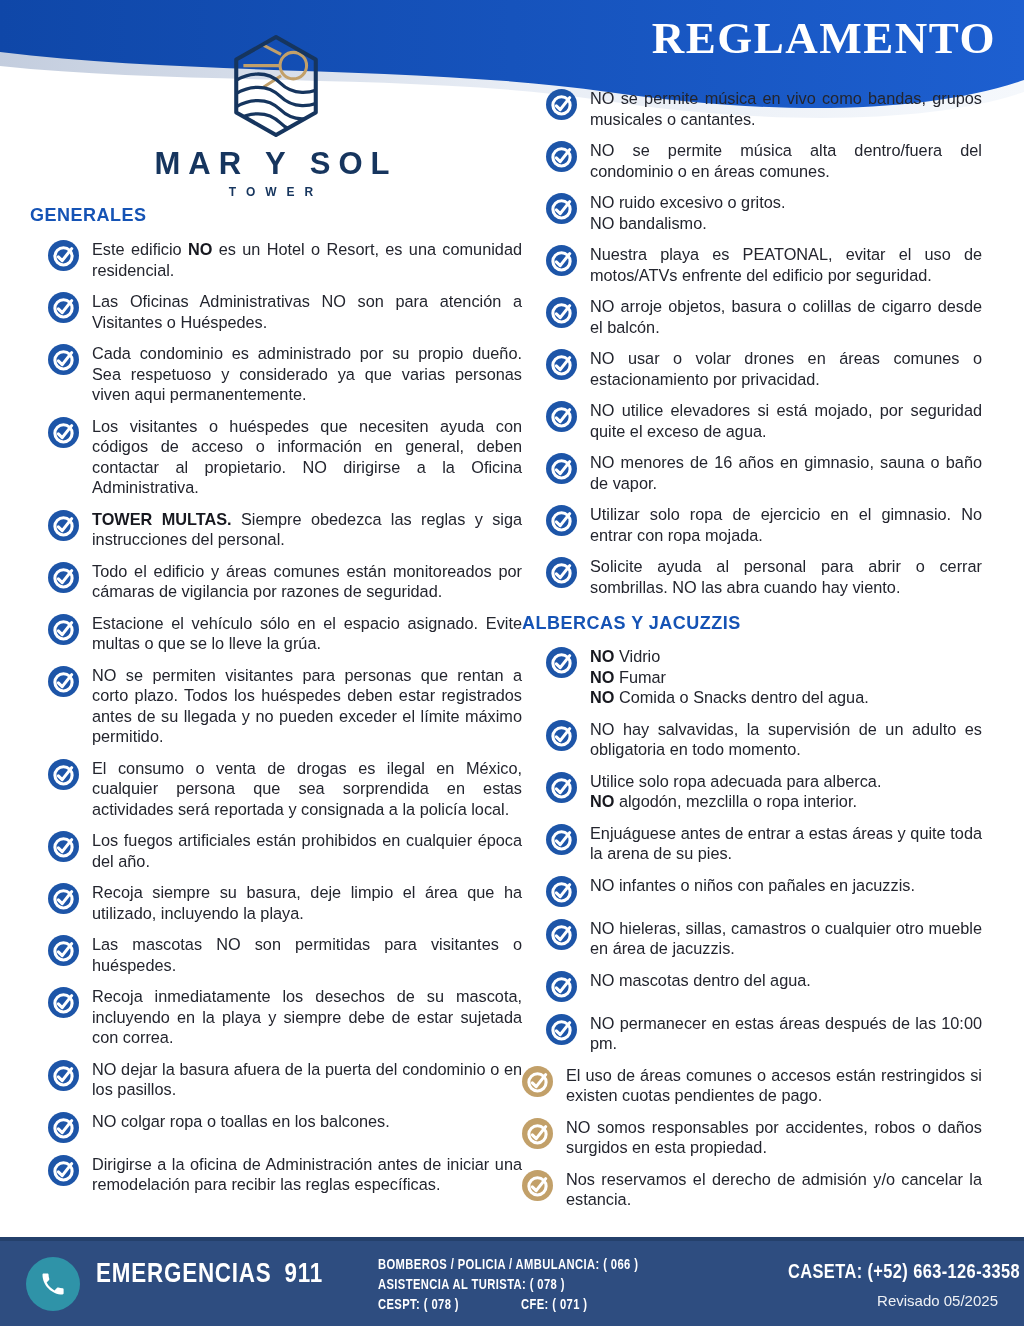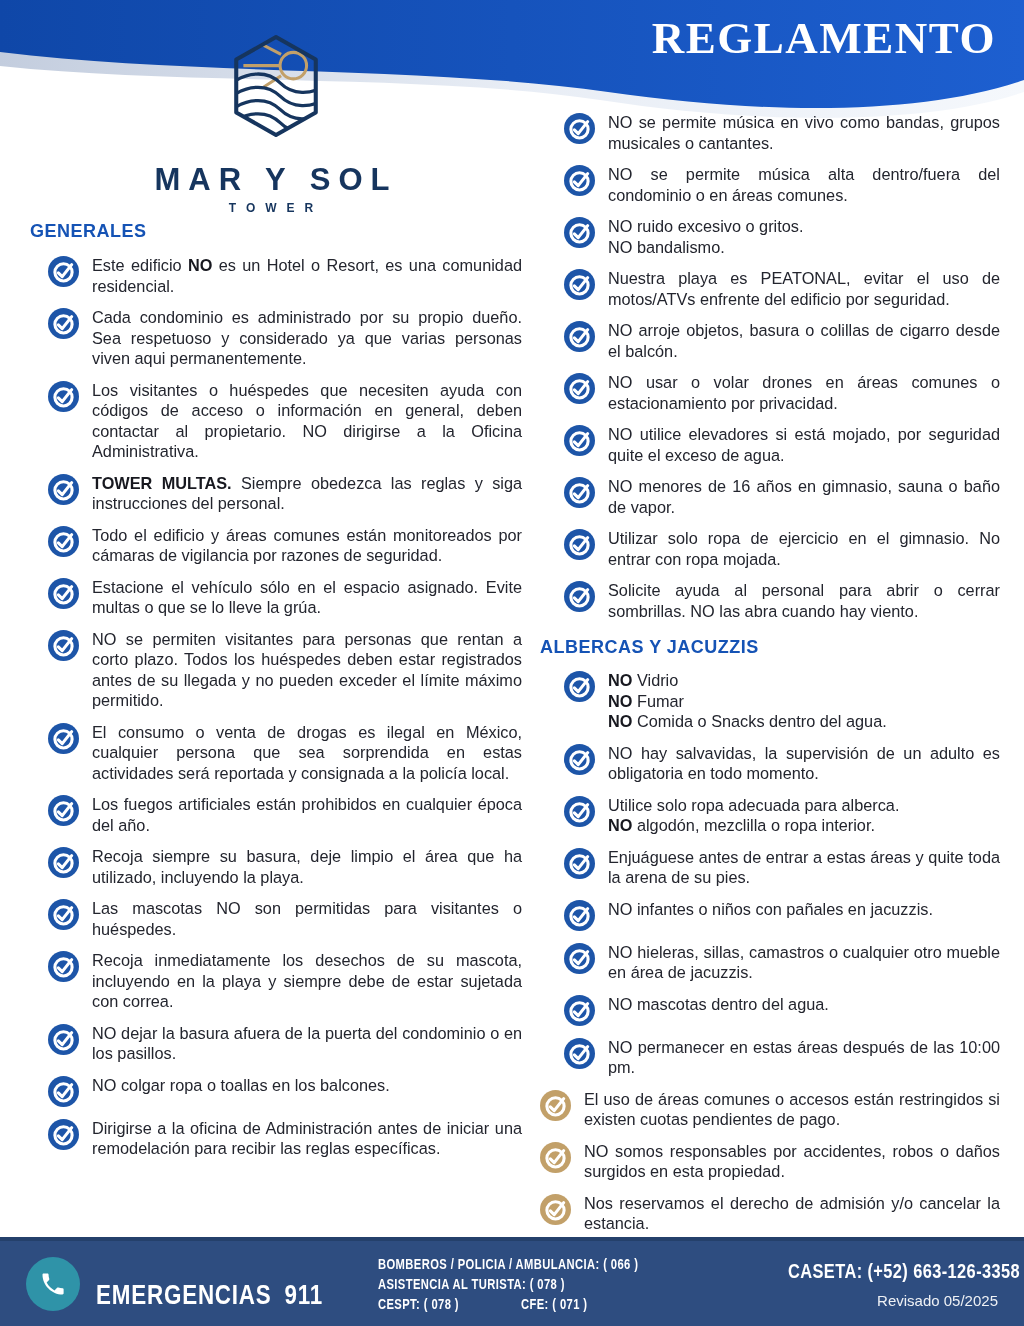--- a/index.html
+++ b/index.html
@@ -13,24 +13,24 @@
   .reglamento{
     position:absolute;top:12px;right:28px;z-index:2;
     color:#ffffff;font-size:45px;font-weight:800;letter-spacing:1.5px;font-family:Liberation Serif, serif;
   }
   
   .content{
     position:absolute;top:0;left:0;width:1024px;height:1237px;z-index:2;
     display:flex;box-sizing:border-box;padding:0 24px 0 30px;overflow:hidden;
   }
   .col-left{width:492px;flex:none;}
-  .col-right{width:460px;flex:none;margin-left:18px;padding-top:112px;box-sizing:border-box;}
+  .col-right{width:460px;flex:none;padding-top:88px;box-sizing:border-box;}
   
   .logo-block{width:360px;margin:34px auto 4px auto;text-align:center;}
-  .logo-name{font-size:31px;font-weight:700;color:#16355e;letter-spacing:8px;margin-top:20px;}
+  .logo-name{font-size:31px;font-weight:700;color:#16355e;letter-spacing:8px;margin-top:4px;}
   .logo-sub{font-size:12px;font-weight:600;color:#16355e;letter-spacing:10px;margin-top:3px;}
   
   .section-title{
     color:#1553b5;font-size:18px;font-weight:800;letter-spacing:0.5px;
     margin:6px 0 13px 0;
   }
   .col-right .section-title{margin:16px 0 12px 0;}
   
   .rule{display:flex;align-items:flex-start;margin:0 0 11px 18px;}
   .col-right .rule{margin-left:24px;}
@@ -41,21 +41,21 @@
     margin:0;font-size:16.3px;line-height:20.5px;color:#23252e;
     text-align:justify;
   }
   .rule-text b{font-weight:800;color:#17181f;}
   
   .footer{
     position:absolute;left:0;bottom:0;width:1024px;height:89px;z-index:3;
     background:#2e4d80;border-top:4px solid #24406b;box-sizing:border-box;
     display:flex;align-items:center;padding:0 26px;color:#fff;
   }
-  .footer-left{display:flex;align-items:flex-end;width:352px;flex:none;}
+  .footer-left{display:flex;align-items:flex-start;width:352px;flex:none;}
   .phone-circle{
     width:54px;height:54px;border-radius:50%;background:#2f93a8;
     display:flex;align-items:center;justify-content:center;margin-right:16px;flex:none;
   }
   .cond{display:inline-block;transform:scaleX(0.8);transform-origin:0 50%;white-space:nowrap;}
   .cond-r{display:inline-block;transform:scaleX(0.8);transform-origin:100% 50%;white-space:nowrap;}
   .emerg-line{font-size:28px;font-weight:700;letter-spacing:1px;}
   .emerg-num{margin-left:16px;}
   .footer-center{flex:1;}
   .footer-line{font-size:14px;font-weight:700;letter-spacing:0.5px;margin:4px 0;}
@@ -122,20 +122,30 @@
           <p class="rule-text">Este edificio <b>NO</b> es un Hotel o Resort, es una comunidad residencial.</p>
         </div>
         <div class="rule">
           <span class="rule-icon">
             <svg viewBox="0 0 36 36" width="31" height="31">
               <circle cx="18" cy="18" r="18" fill="#1d55a8"></circle>
               <circle cx="18" cy="19" r="10" fill="none" stroke="#ffffff" stroke-width="3.6"></circle>
               <path d="M12 19.5 L16.5 24 L27.5 10" fill="none" stroke="#ffffff" stroke-width="3.6" stroke-linecap="round" stroke-linejoin="round"></path>
             </svg>
           </span>
+          <p class="rule-text">Las Oficinas Administrativas NO son para atención a Visitantes o Huéspedes.</p>
+        </div>
+        <div class="rule">
+          <span class="rule-icon">
+            <svg viewBox="0 0 36 36" width="31" height="31">
+              <circle cx="18" cy="18" r="18" fill="#1d55a8"></circle>
+              <circle cx="18" cy="19" r="10" fill="none" stroke="#ffffff" stroke-width="3.6"></circle>
+              <path d="M12 19.5 L16.5 24 L27.5 10" fill="none" stroke="#ffffff" stroke-width="3.6" stroke-linecap="round" stroke-linejoin="round"></path>
+            </svg>
+          </span>
           <p class="rule-text">Cada condominio es administrado por su propio dueño. Sea respetuoso y considerado ya que varias personas viven aqui permanentemente.</p>
         </div>
         <div class="rule">
           <span class="rule-icon">
             <svg viewBox="0 0 36 36" width="31" height="31">
               <circle cx="18" cy="18" r="18" fill="#1d55a8"></circle>
               <circle cx="18" cy="19" r="10" fill="none" stroke="#ffffff" stroke-width="3.6"></circle>
               <path d="M12 19.5 L16.5 24 L27.5 10" fill="none" stroke="#ffffff" stroke-width="3.6" stroke-linecap="round" stroke-linejoin="round"></path>
             </svg>
           </span>

